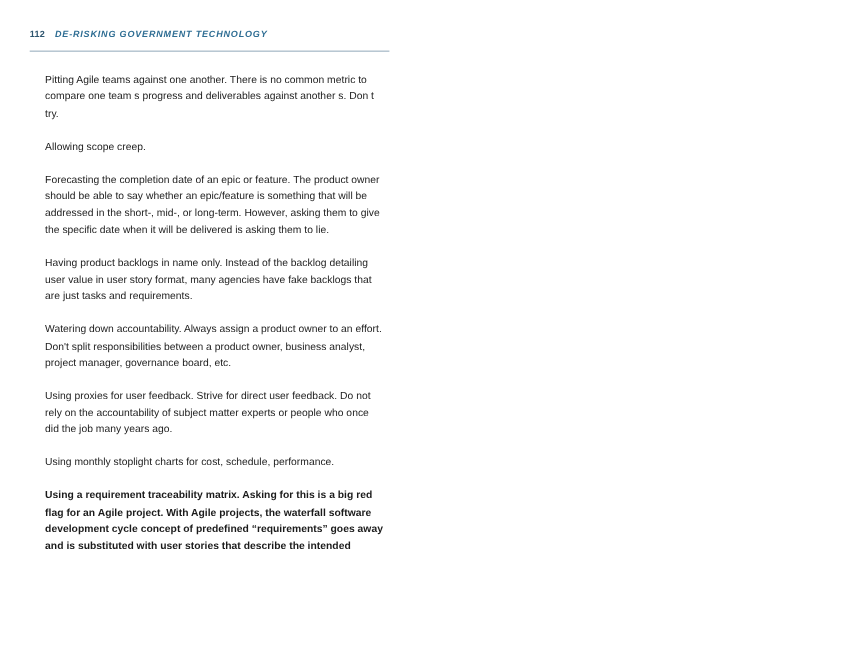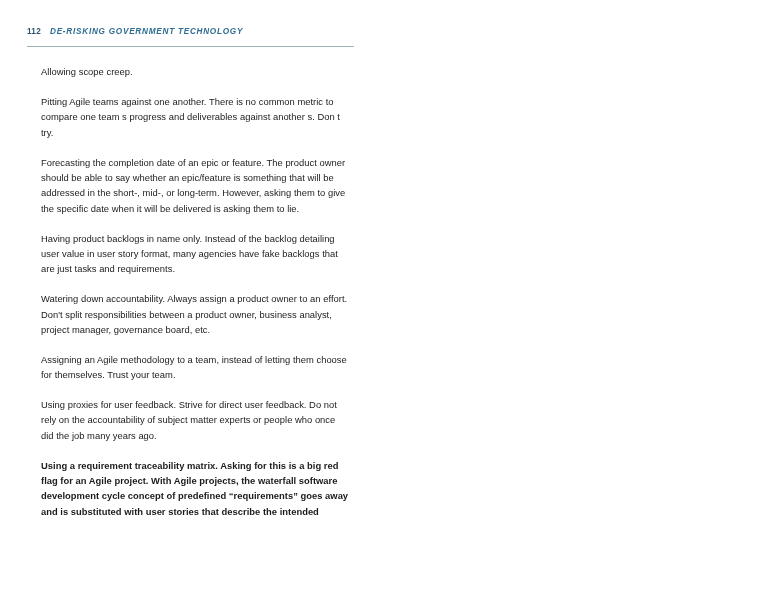--- a/index.html
+++ b/index.html
@@ -89,27 +89,27 @@
 
   <div class="page page-left">
 
     <div class="runhead runhead-left">
       <span class="folio">112</span>
       <span class="runtitle">DE-RISKING GOVERNMENT TECHNOLOGY</span>
     </div>
     <div class="rule rule-left"></div>
 
     <div class="column col-left">
+      <p class="para">Pitting Agile teams against one another. There is no common metric to compare one team s progress and deliverables against another s. Don t try.</p>
       <p class="para">Allowing scope creep.</p>
-      <p class="para">Pitting Agile teams against one another. There is no common metric to compare one team s progress and deliverables against another s. Don t try.</p>
       <p class="para">Forecasting the completion date of an epic or feature. The product owner should be able to say whether an epic/feature is something that will be addressed in the short-, mid-, or long-term. However, asking them to give the specific date when it will be delivered is asking them to lie.</p>
       <p class="para">Having product backlogs in name only. Instead of the backlog detailing user value in user story format, many agencies have fake backlogs that are just tasks and requirements.</p>
       <p class="para">Watering down accountability. Always assign a product owner to an effort. Don't split responsibilities between a product owner, business analyst, project manager, governance board, etc.</p>
-      <p class="para">Assigning an Agile methodology to a team, instead of letting them choose for themselves. Trust your team.</p>
       <p class="para">Using proxies for user feedback. Strive for direct user feedback. Do not rely on the accountability of  subject matter experts  or people who once did the job many years ago.</p>
+      <p class="para">Using monthly stoplight charts for cost, schedule, performance.</p>
       <p class="para">Using a requirement traceability matrix. Asking for this is a big red flag for an Agile project. With Agile projects, the waterfall software development cycle concept of predefined “requirements” goes away and is substituted with  user stories  that describe the intended</p>
     </div>
   </div>
 
   <div class="page page-right">
 
     
     
 
     

